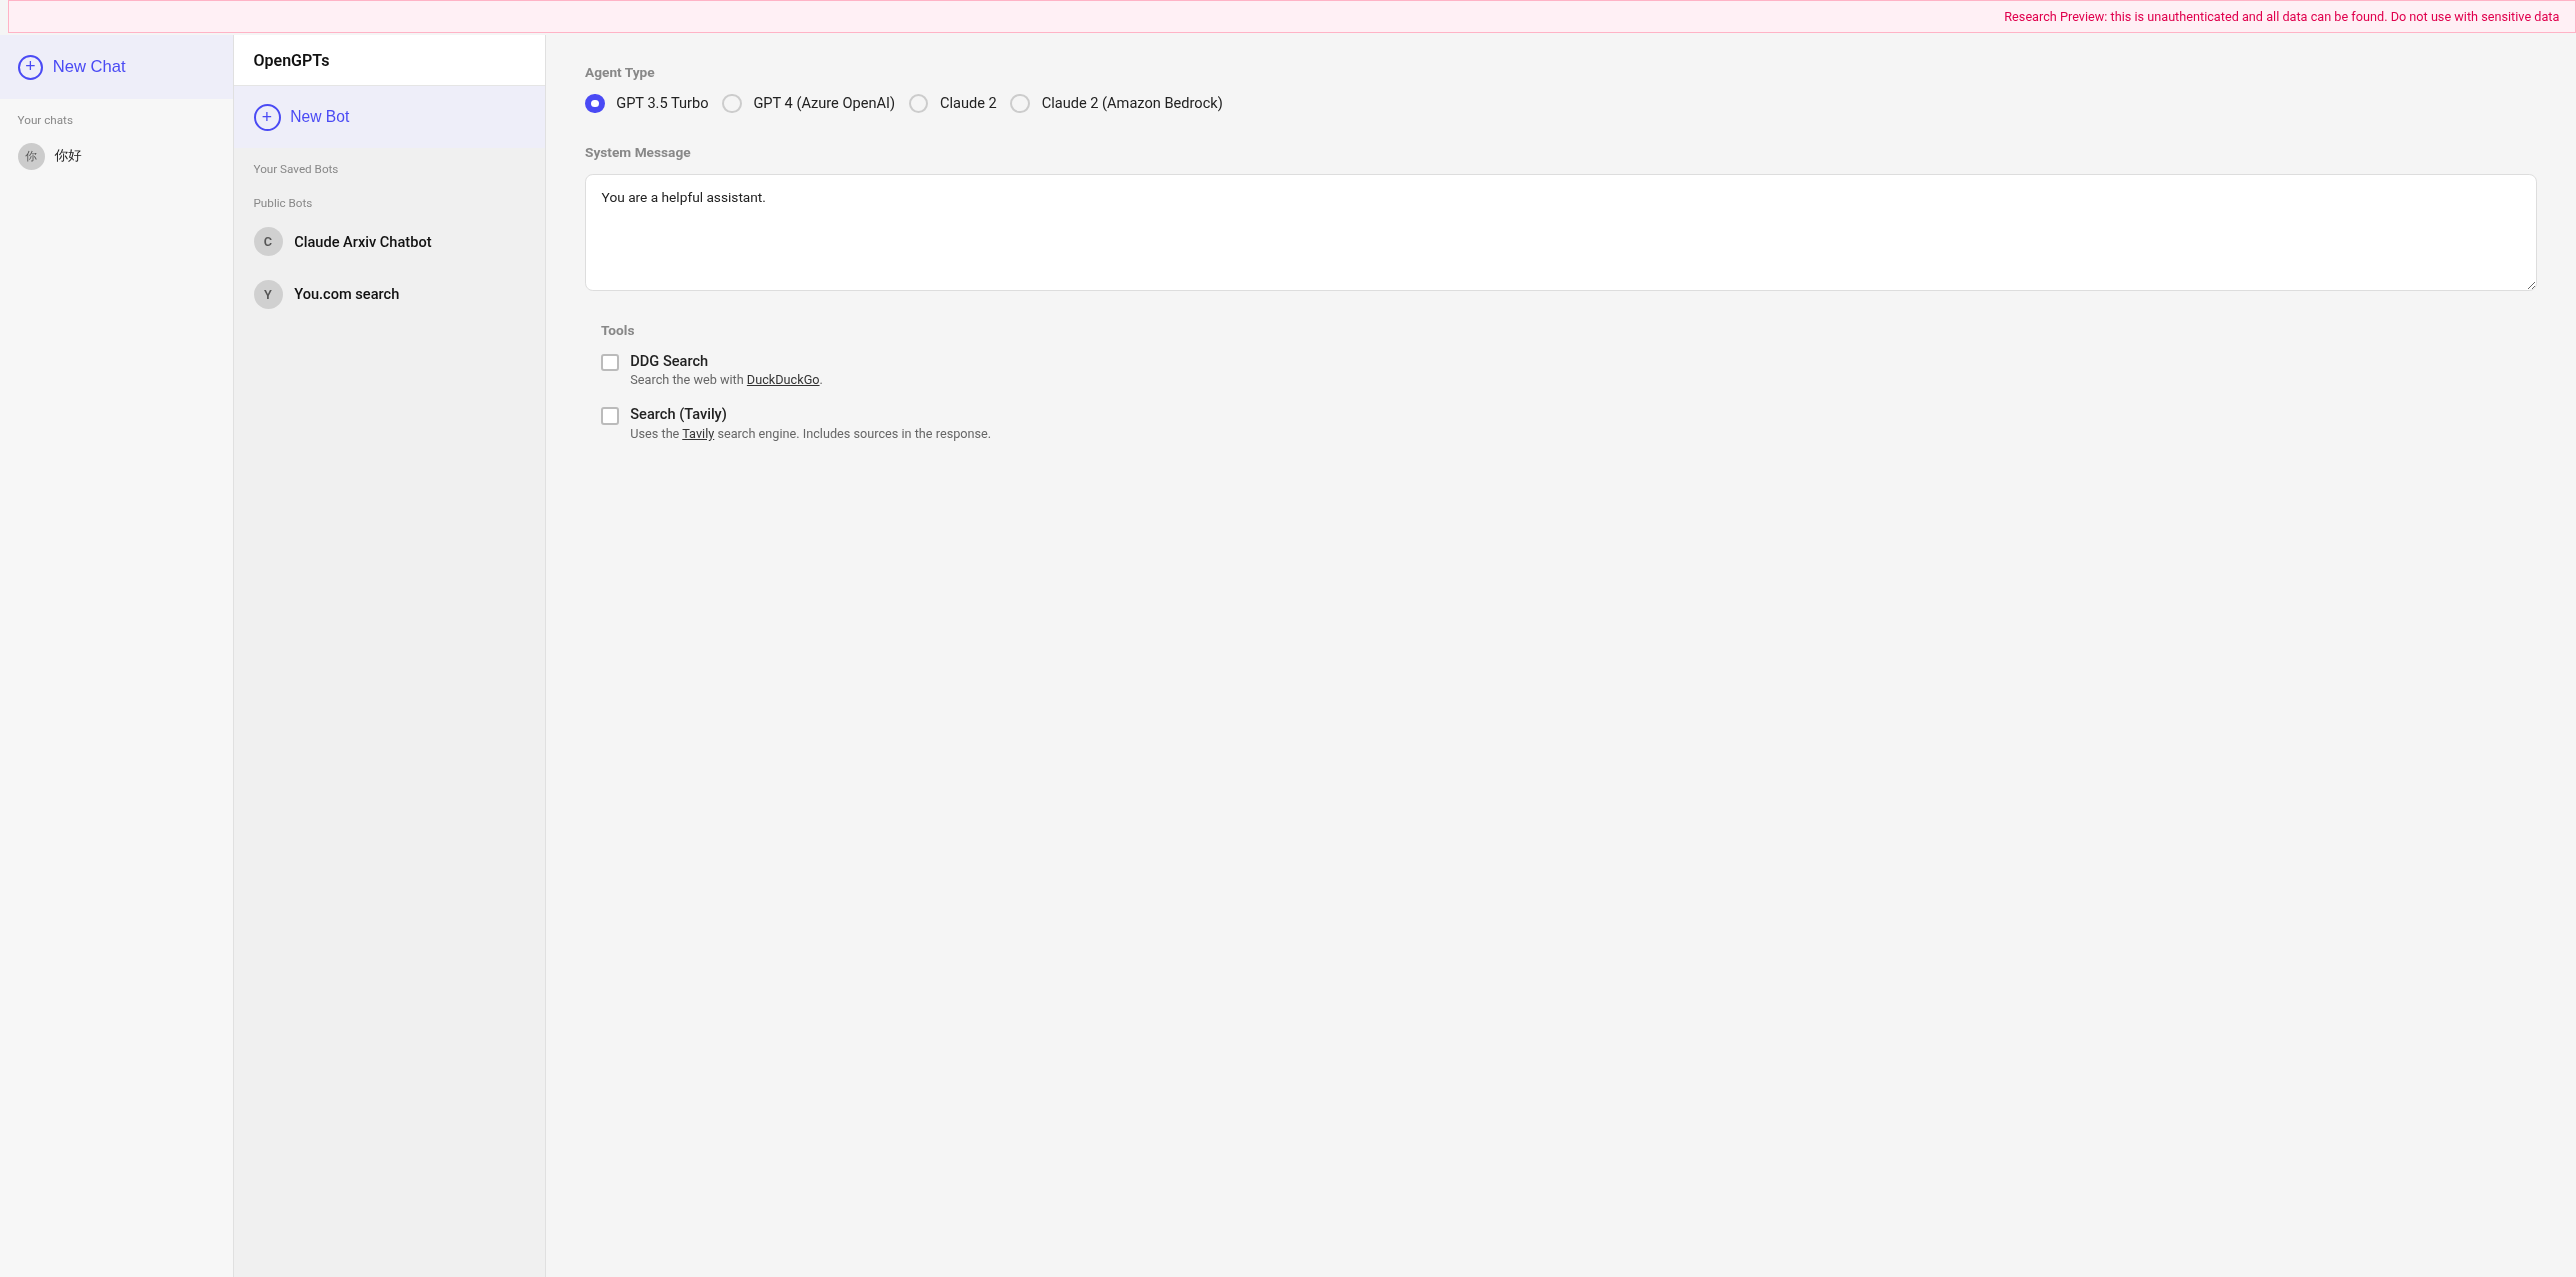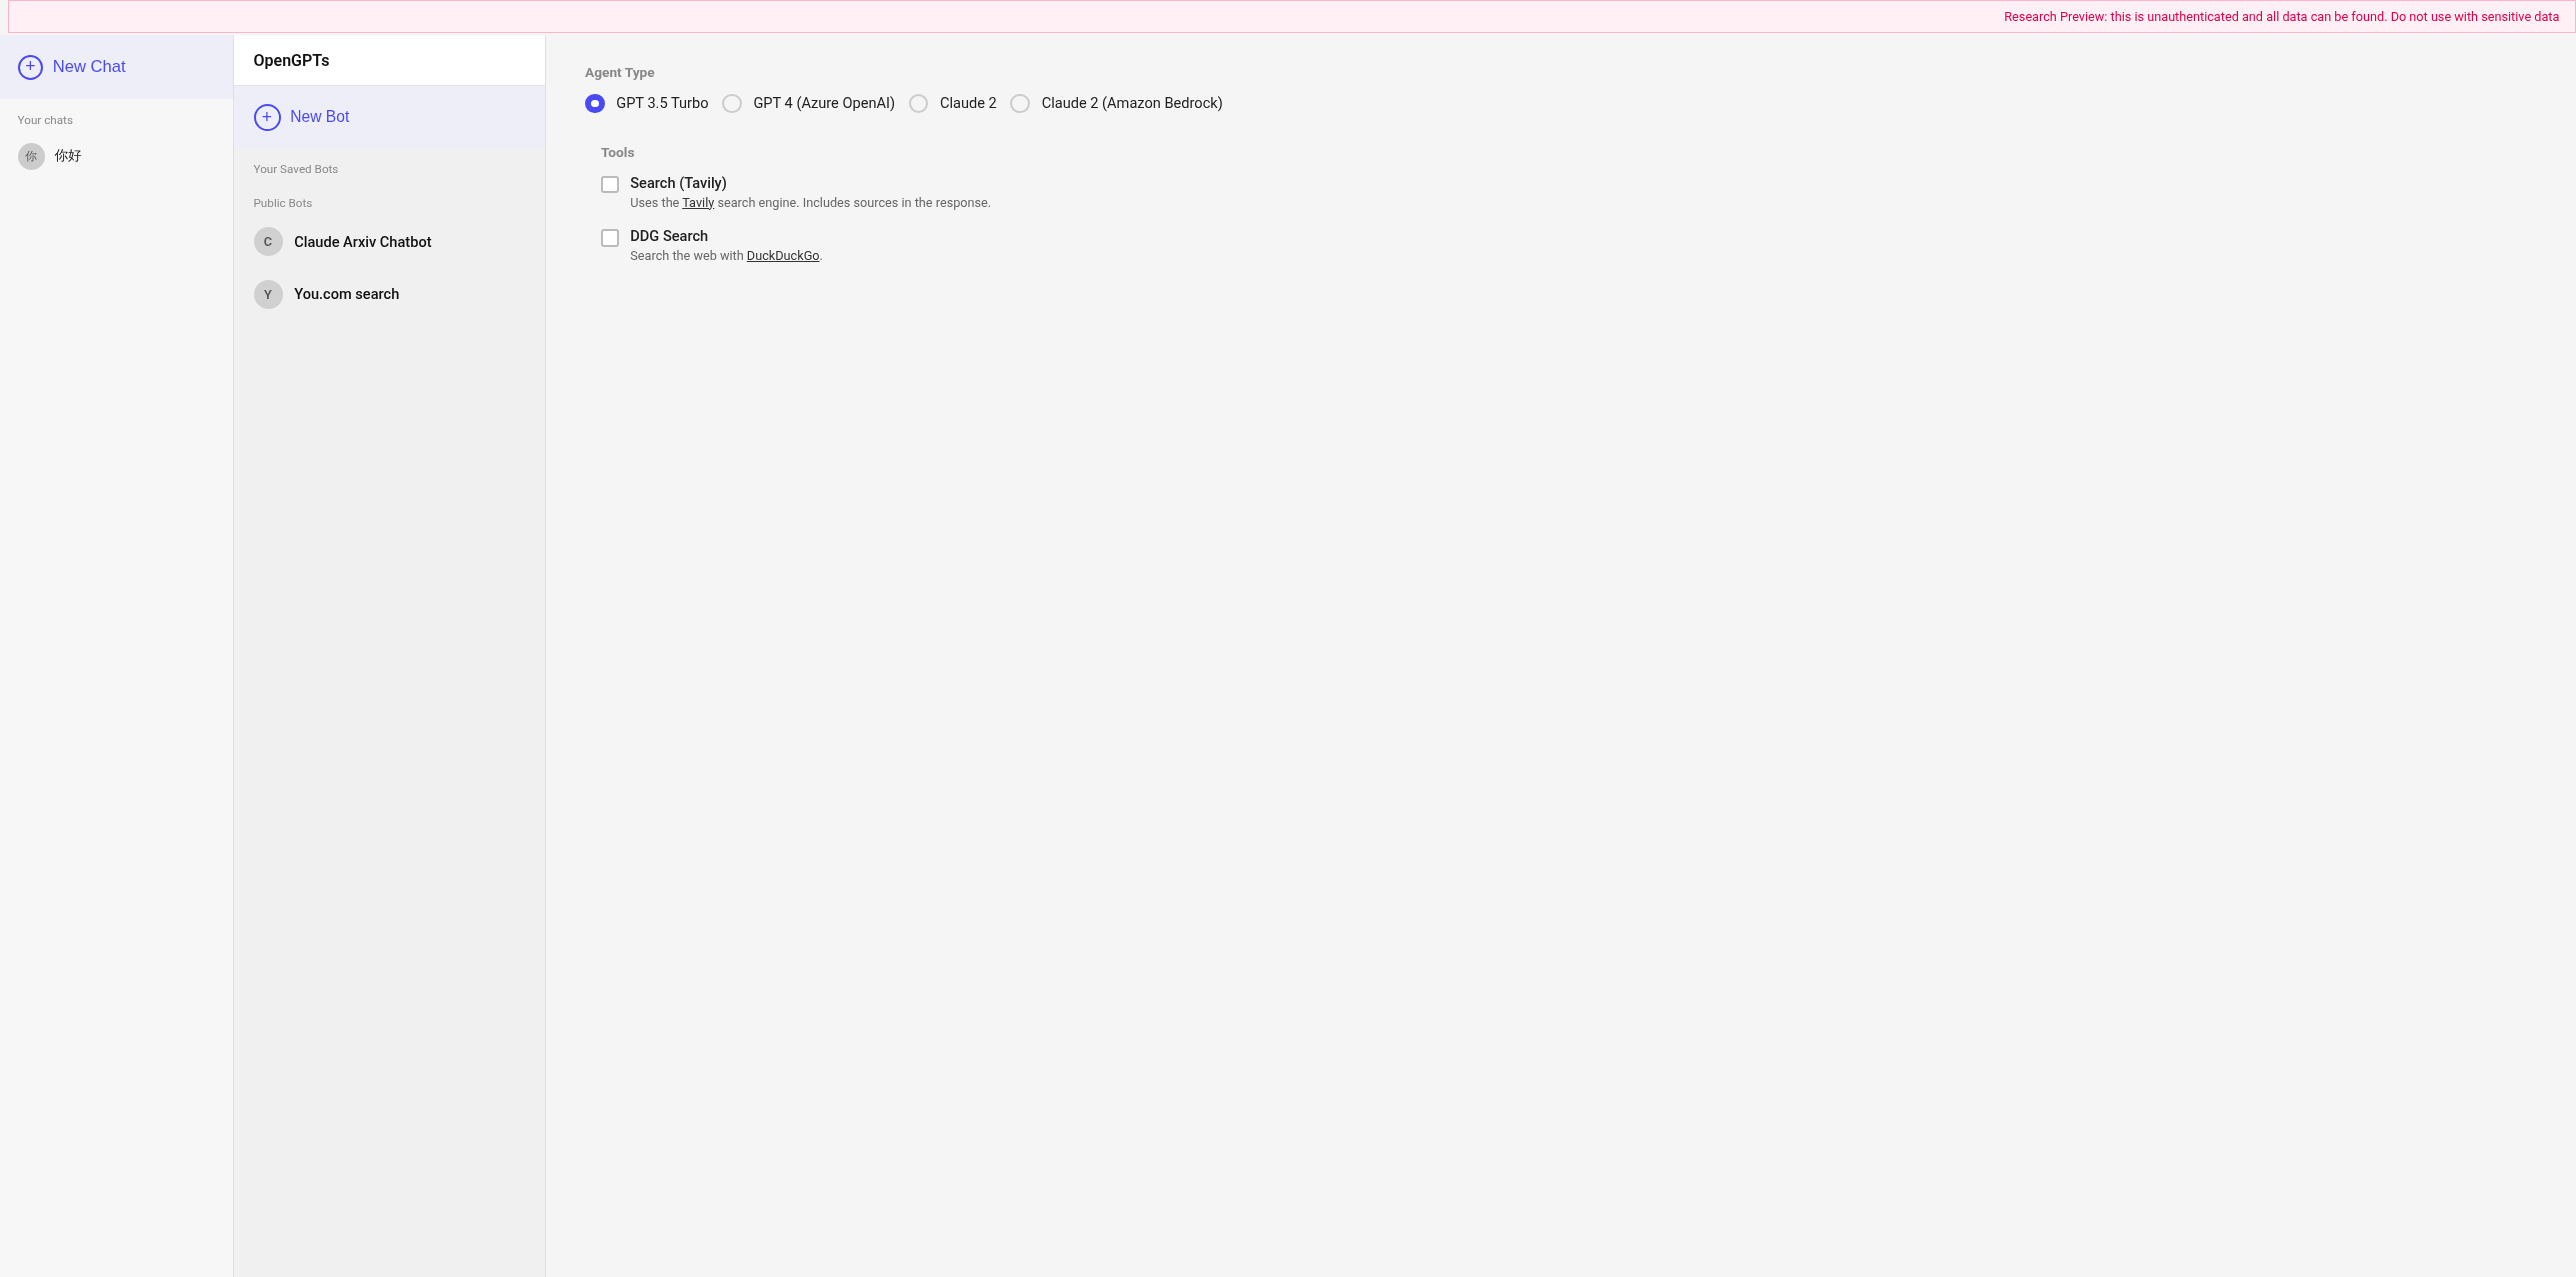--- a/index.html
+++ b/index.html
@@ -374,40 +374,44 @@
       <div class="radio-item">
         <div class="radio-circle"></div>
         <span class="radio-label">Claude 2</span>
       </div>
       <div class="radio-item">
         <div class="radio-circle"></div>
         <span class="radio-label">Claude 2 (Amazon Bedrock)</span>
       </div>
     </div>
 
+    <div class="system-message-section">
+      <div class="section-label">System Message</div>
+      <textarea class="system-message-textarea" placeholder="You are a helpful assistant." style="">You are a helpful assistant.</textarea>
+    </div>
 
     <div class="tools-section">
       <div class="section-label">Tools</div>
+
+      <div class="tool-item">
+        <div class="checkbox-box"></div>
+        <div class="tool-info">
+          <span class="tool-name">DDG Search</span>
+          <span class="tool-desc">
+            <span>Search the web with </span><a href="#">DuckDuckGo</a><span>.</span>
+          </span>
+        </div>
+      </div>
 
       <div class="tool-item">
         <div class="checkbox-box"></div>
         <div class="tool-info">
           <span class="tool-name">Search (Tavily)</span>
           <span class="tool-desc">
             <span>Uses the </span><a href="#">Tavily</a><span> search engine. Includes sources in the response.</span>
           </span>
         </div>
       </div>
-
-      <div class="tool-item">
-        <div class="checkbox-box"></div>
-        <div class="tool-info">
-          <span class="tool-name">DDG Search</span>
-          <span class="tool-desc">
-            <span>Search the web with </span><a href="#">DuckDuckGo</a><span>.</span>
-          </span>
-        </div>
-      </div>
     </div>
   </div>
 
 </div>
 
 
 </body></html>

